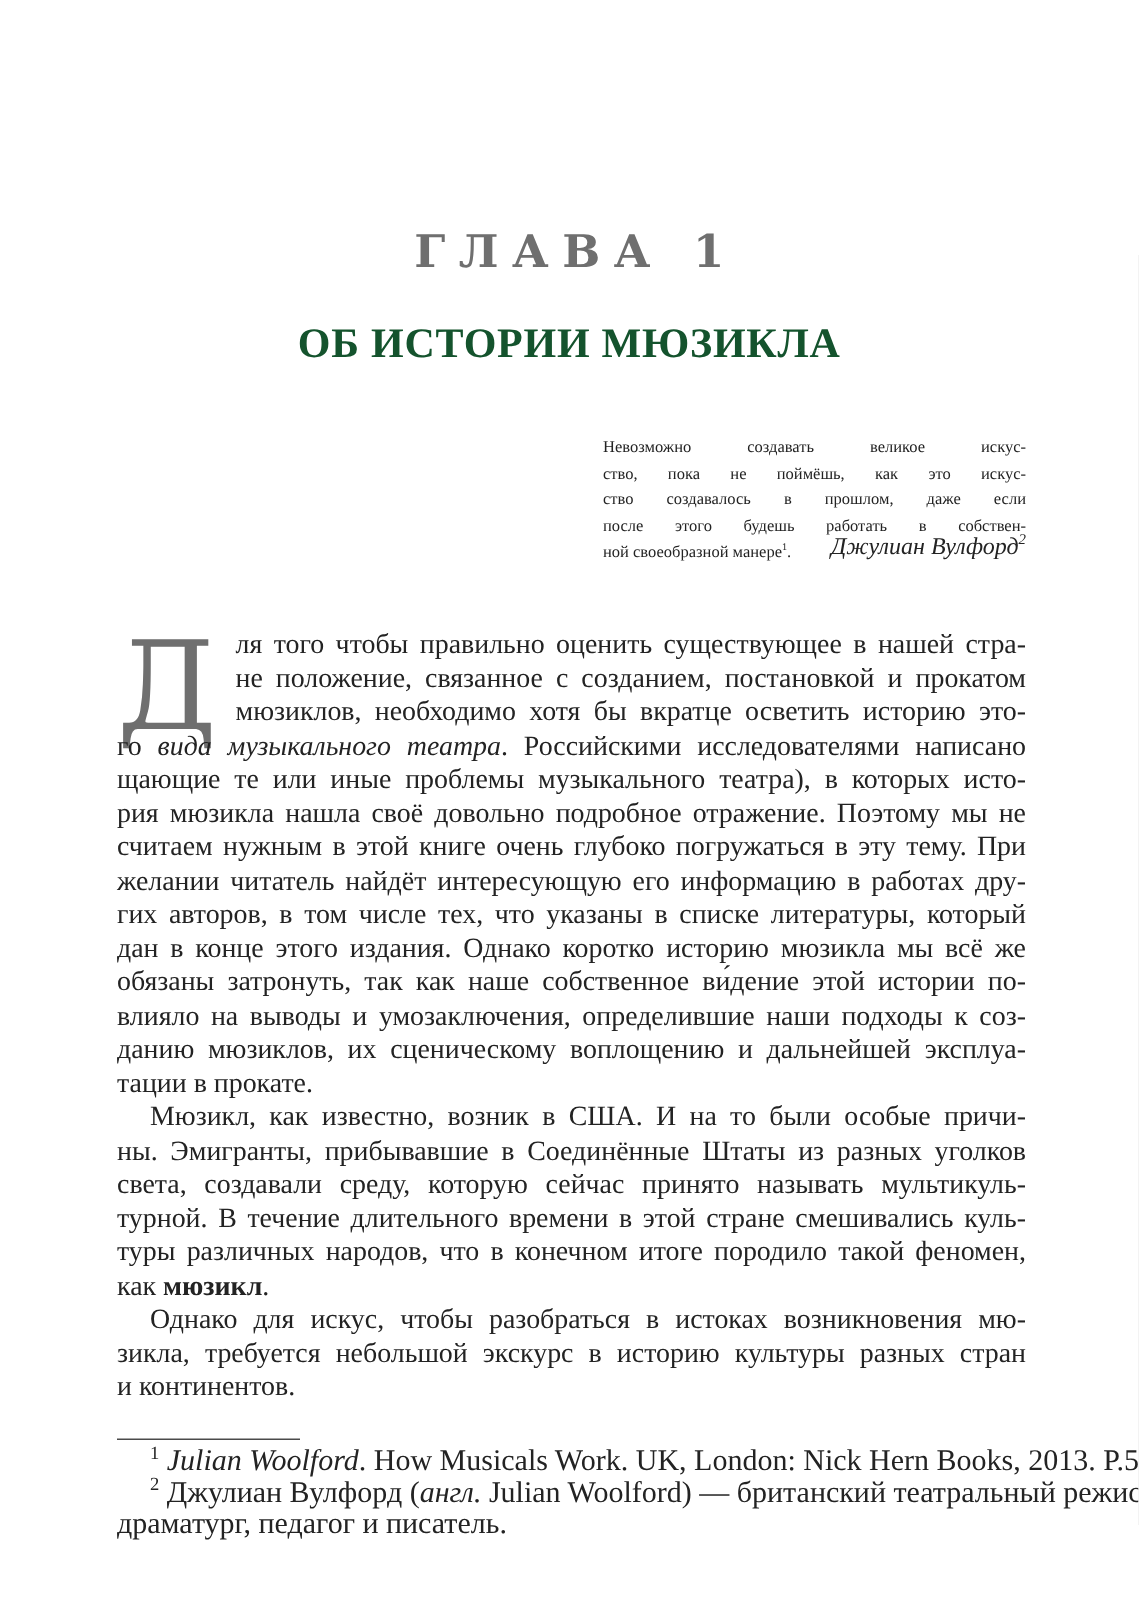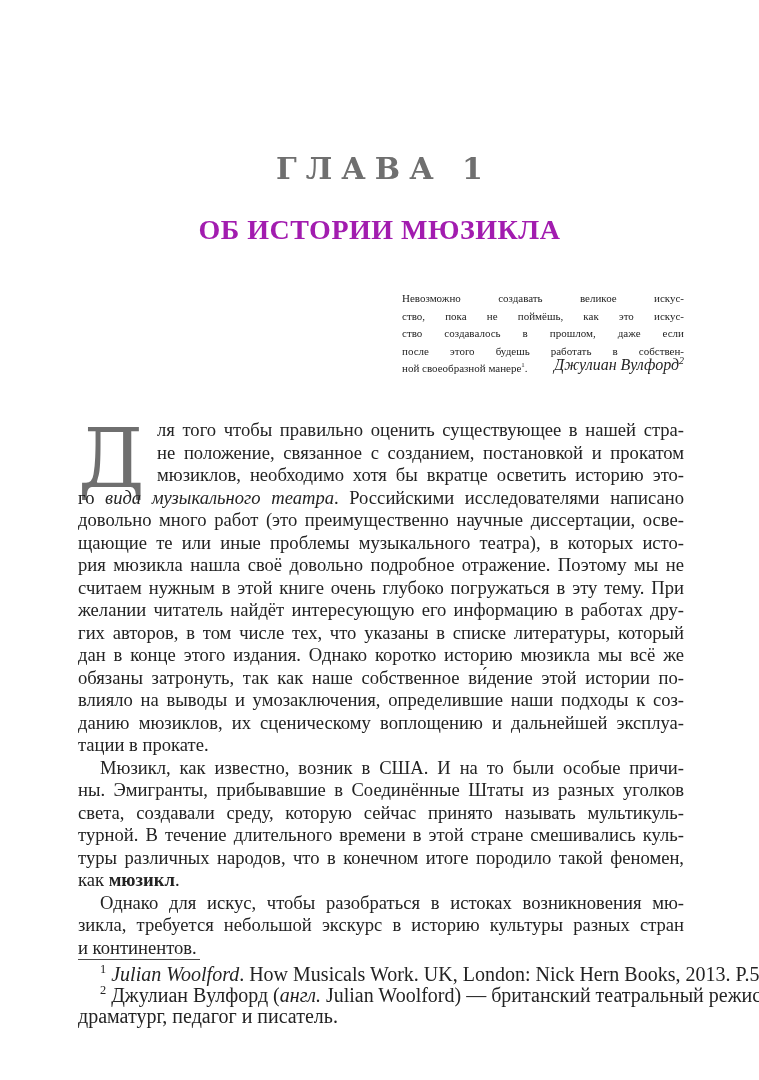--- a/index.html
+++ b/index.html
@@ -24,21 +24,21 @@
     padding-left:9px;
     box-sizing:border-box;
     color:#6f6f6f;
   }
   .chapter-title{
     position:absolute;top:214px;left:0;width:100%;
     text-align:center;
     font-weight:bold;
     font-size:28px;
     letter-spacing:.5px;
-    color:#a21caf;
+    color:#14532d;
   }
   
   .epigraph{
     position:absolute;left:402px;top:290px;width:282px;
     font-size:11px;line-height:17.6px;
   }
   .attribution{
     position:absolute;left:402px;top:356px;width:282px;
     text-align:right;font-size:16px;
   }
@@ -99,21 +99,20 @@
   <div class="attribution"><span class="sg-i">Джулиан Вулфорд</span><span class="sg-isup">2</span></div>
 
   <div class="body-text">
     <div>
       <span class="dropcap">Д</span>
       <div>
           <div class="tline"><span>ля того чтобы правильно оценить существующее в нашей стра-</span></div>
           <div class="tline"><span>не положение, связанное с созданием, постановкой и прокатом</span></div>
           <div class="tline"><span>мюзиклов, необходимо хотя бы вкратце осветить историю это-</span></div>
           <div class="tline"><span>го </span><span class="sg-i">вида музыкального театра</span><span>. Российскими исследователями написано</span></div>
-          <div class="tline"><span>довольно много работ (это преимущественно научные диссертации, осве-</span></div>
           <div class="tline"><span>щающие те или иные проблемы музыкального театра), в которых исто-</span></div>
           <div class="tline"><span>рия мюзикла нашла своё довольно подробное отражение. Поэтому мы не</span></div>
           <div class="tline"><span>считаем нужным в этой книге очень глубоко погружаться в эту тему. При</span></div>
           <div class="tline"><span>желании читатель найдёт интересующую его информацию в работах дру-</span></div>
           <div class="tline"><span>гих авторов, в том числе тех, что указаны в списке литературы, который</span></div>
           <div class="tline"><span>дан в конце этого издания. Однако коротко историю мюзикла мы всё же</span></div>
           <div class="tline"><span>обязаны затронуть, так как наше собственное ви́дение этой истории по-</span></div>
           <div class="tline"><span>влияло на выводы и умозаключения, определившие наши подходы к соз-</span></div>
           <div class="tline"><span>данию мюзиклов, их сценическому воплощению и дальнейшей эксплуа-</span></div>
           <div class="tline last"><span>тации в прокате.</span></div>

